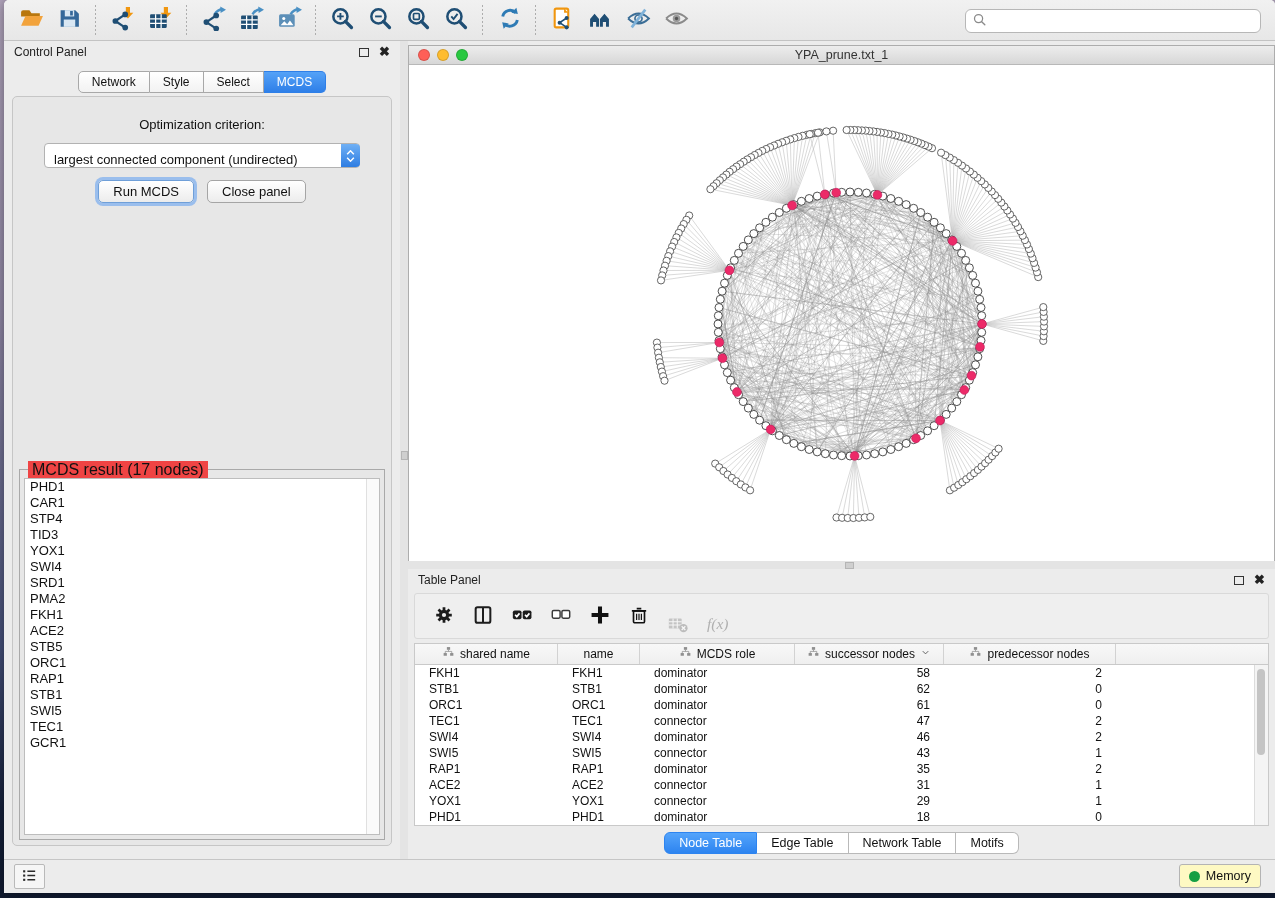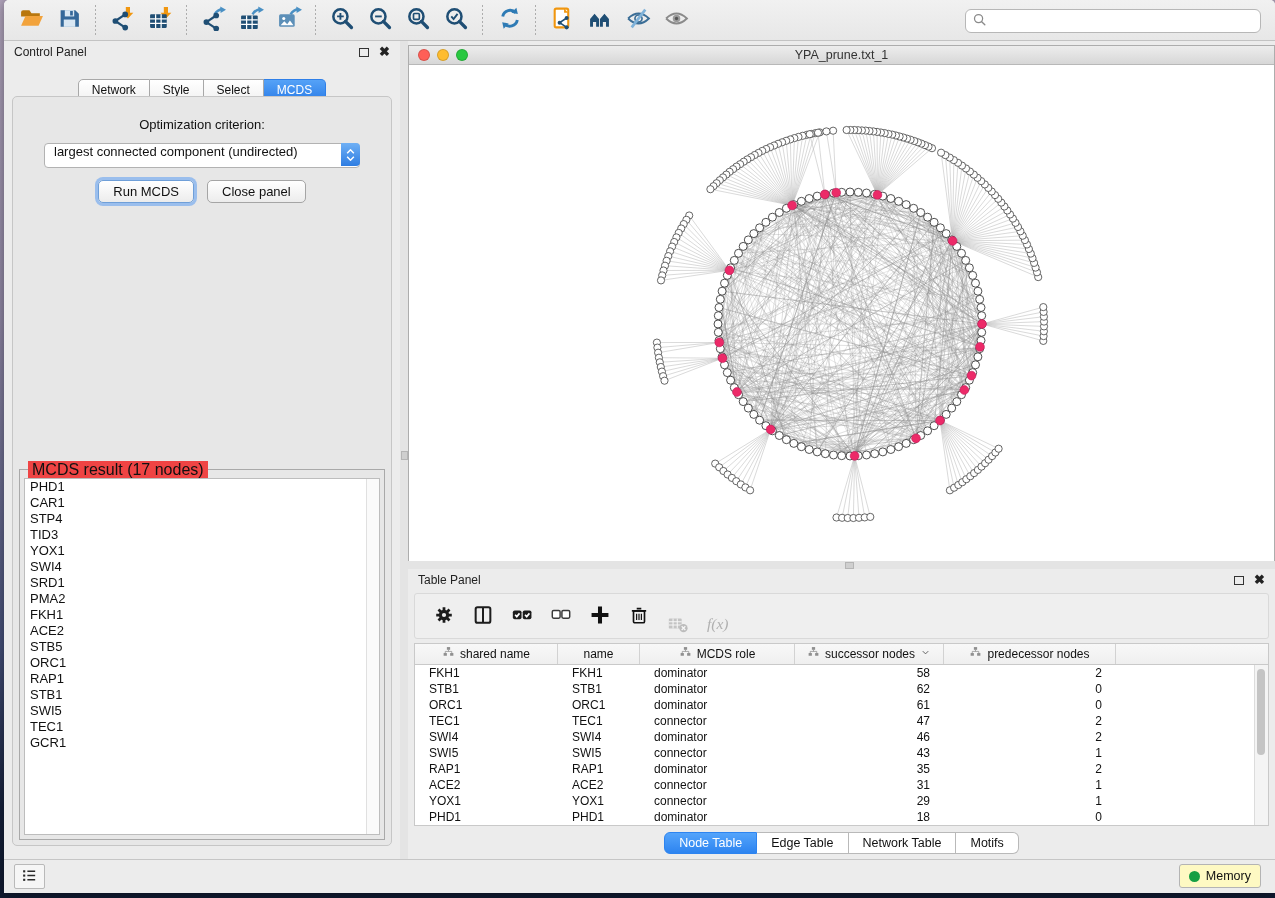--- a/index.html
+++ b/index.html
@@ -15,29 +15,29 @@
   .search{position:absolute;right:14px;top:9px;width:282px;height:22px;background:#fff;border:1px solid #b7b7b7;
     border-radius:6px;display:flex;align-items:center;padding:0 6px;}
   .search input{border:none;outline:none;flex:1;font-size:12px;margin-left:5px;background:transparent;}
   
   .ptitle{height:22px;display:flex;align-items:center;font-size:12px;color:#222;padding:0 10px;}
   .pbtns{margin-left:auto;display:flex;gap:10px;align-items:center;}
   .float-btn{width:10px;height:9px;border:1.6px solid #333;background:transparent;padding:0;cursor:pointer;}
   .close-btn{border:none;background:none;font-size:13px;font-weight:bold;color:#222;padding:0;cursor:pointer;line-height:10px;}
   
   .cpanel{position:absolute;left:0;top:41px;width:396px;bottom:33px;}
-  .ctabs{display:flex;justify-content:center;margin-top:16px;}
+  .ctabs{display:flex;justify-content:center;margin-top:8px;}
   .ctab{font-size:12px;padding:3px 13px;background:linear-gradient(#fff,#f2f2f2);border:1px solid #a8a8a8;border-left:none;cursor:pointer;color:#111;}
   .ctab:first-child{border-left:1px solid #a8a8a8;border-radius:5px 0 0 5px;}
   .ctab:last-child{border-radius:0 5px 5px 0;}
   .ctab.active{background:linear-gradient(#55a2f7,#2e7fe8);color:#fff;border-color:#2e7fe8;}
   .cbody{position:absolute;left:8px;right:8px;top:55px;bottom:14px;background:#e7e7e7;border:1px solid #c6c6c6;border-radius:5px;}
   .optlabel{text-align:center;font-size:13px;color:#111;margin-top:20px;}
   .combo{width:314px;height:23px;margin:11px auto 0;background:#fff;border:1px solid #b2b2b2;border-radius:4px;
-    display:flex;align-items:flex-start;font-size:13px;color:#111;cursor:pointer;position:relative;}
+    display:flex;align-items:flex-end;font-size:13px;color:#111;cursor:pointer;position:relative;}
   .combo .val{padding-left:9px;flex:1;white-space:nowrap;}
   .stepper{width:19px;height:23px;margin:-1px -1px 0 0;border-radius:0 4px 4px 0;background:linear-gradient(#6fb0f5,#2e7de2);
     display:flex;flex-direction:column;align-items:center;justify-content:center;gap:2px;}
   .stepper svg{display:block}
   .btnrow{display:flex;justify-content:center;gap:13px;margin-top:12px;}
   .pushbtn{font-size:13px;color:#111;height:23px;padding:0 14px;background:linear-gradient(#ffffff,#ececec);
     border:1px solid #a5a5a5;border-radius:5px;cursor:pointer;}
   .pushbtn.focusring{box-shadow:0 0 0 3px rgba(112,168,240,.65);border-color:#6f9fd8;}
   .resultbox{position:absolute;left:6px;right:6px;top:372px;bottom:5px;border:1px solid #a9a9a9;background:#e7e7e7;}
   .resultlegend{position:absolute;top:-9px;left:8px;background:#ef4444;padding:0 4px;font-size:16px;color:#111;}

